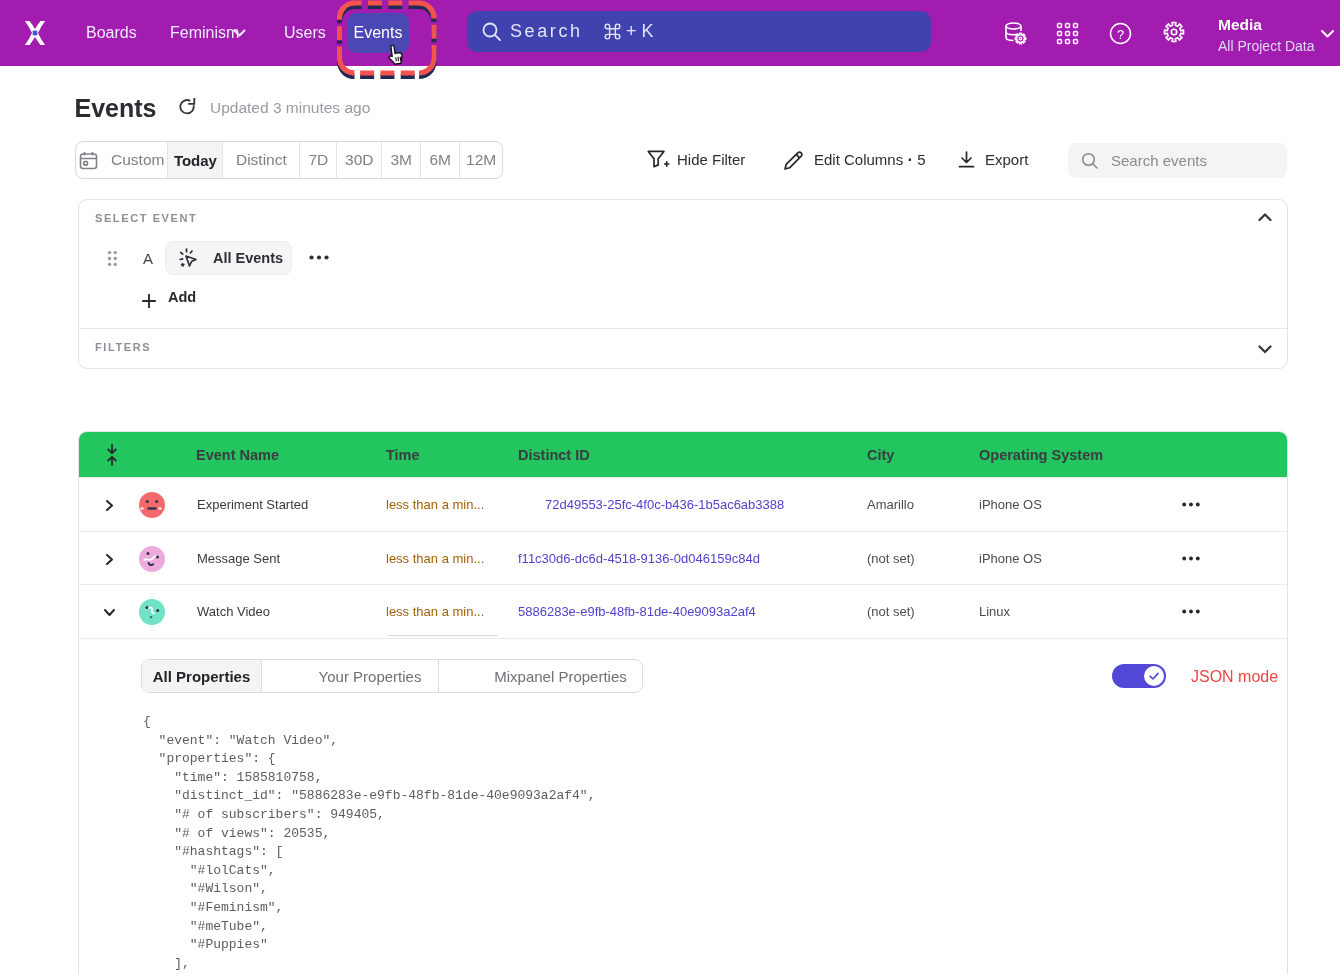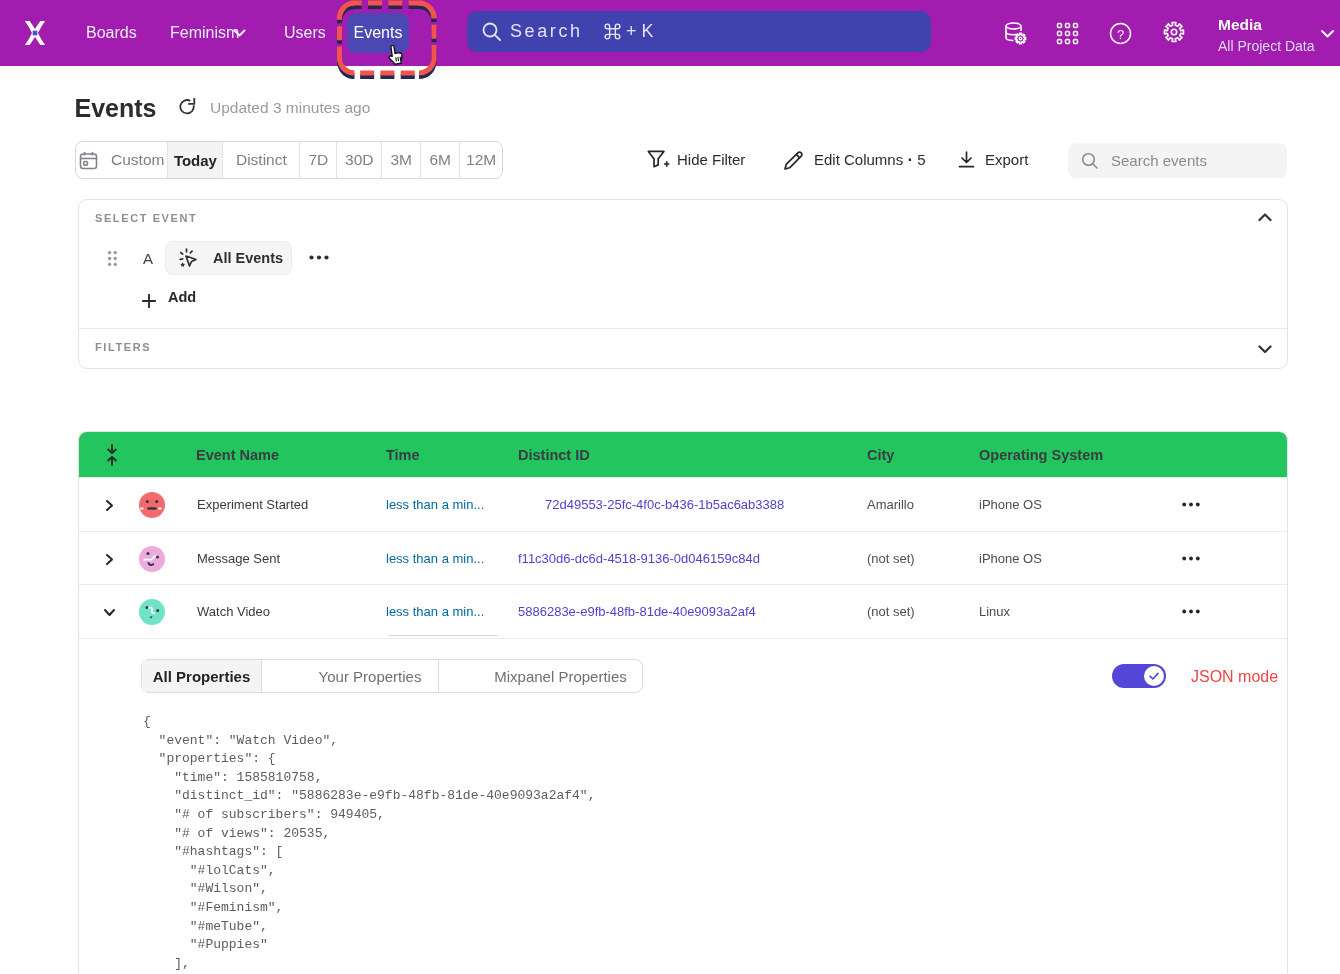--- a/index.html
+++ b/index.html
@@ -39,21 +39,21 @@
 
 #showing { position:absolute; left:75px; top:398px; font-size:14.5px; color:#3e3e45; }
 
 
 #tcard { position:absolute; left:78px; top:431px; width:1210px; height:560px; border:1px solid #e3e3e6; border-bottom:none; border-radius:9px 9px 0 0; overflow:hidden; }
 #thead { position:absolute; left:0; top:0; width:100%; height:46px; background:#22c55e; border-bottom:1px solid #e7e7ea; }
 .th { position:absolute; top:0; line-height:46px; font-size:14.5px; font-weight:600; color:#3c3c43; }
 .trow { position:absolute; left:0; width:100%; height:53.5px; border-bottom:1px solid #ececee; }
 .td { position:absolute; top:0; line-height:53px; font-size:13px; }
 .tname { color:#3a3a41; }
-.ttime { color:#0369a1; }
+.ttime { color:#a16207; }
 .tid { color:#5044ce; }
 .tcell { color:#4c4c53; }
 
 
 #tabs { position:absolute; left:62px; top:227px; height:34px; display:flex; border:1px solid #dcdcdf; border-radius:8px;gap:40px; }
 .tab { display:flex; align-items:center; justify-content:center; font-size:15px; color:#6f6f76; border-right:1px solid #dcdcdf; }
 .tab:last-child { border-right:none; }
 #tab1 { background:#f4f4f5; color:#232328; font-weight:700; }
 #toggle { position:absolute; left:1033px; top:232px; width:54px; height:24px; background:#5247d6; border-radius:12px; }
 #toggle .knob { position:absolute; right:2px; top:2px; width:20px; height:20px; background:#fff; border-radius:50%; }

